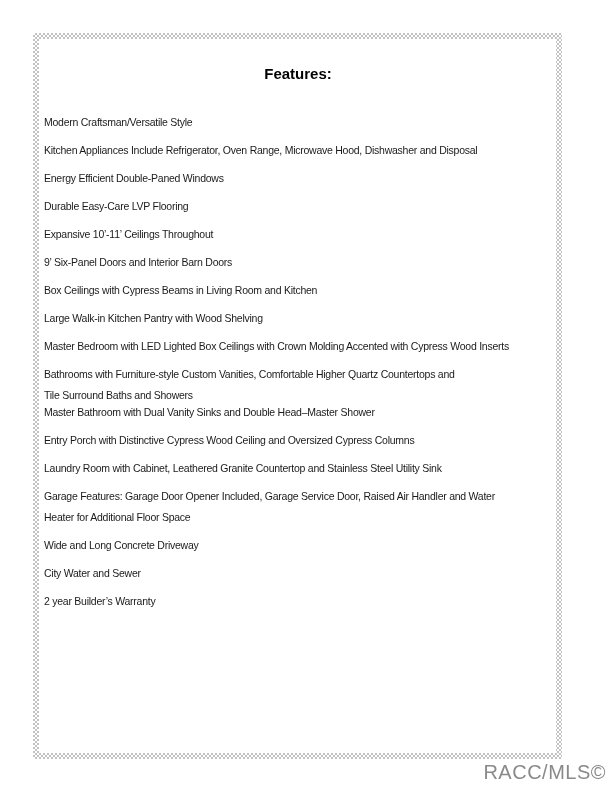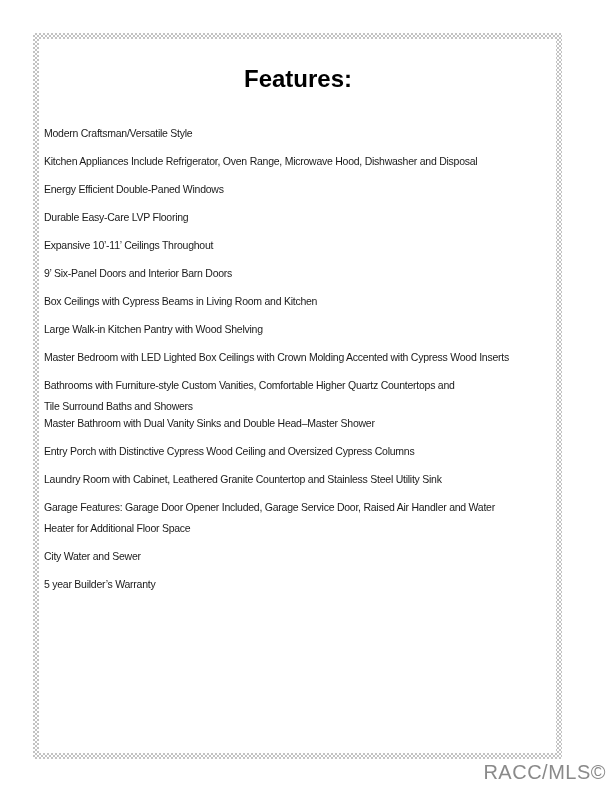--- a/index.html
+++ b/index.html
@@ -35,21 +35,21 @@
     background: #ffffff;
     width: 100%;
     height: 100%;
     box-sizing: border-box;
     padding: 26px 4px 0 5px;
     overflow: hidden;
   }
   .title {
     margin: 0 0 30px 0;
     text-align: center;
-    font-size: 24px;
+    font-size: 15px;
     font-weight: bold;
     color: #000000;
     letter-spacing: 0;
   }
   .features p {
     margin: 0 0 7px 0;
     font-size: 10.5px;
     line-height: 21px;
     letter-spacing: -0.25px;
     color: var(--body-text, #1a1a1a);
@@ -85,19 +85,20 @@
           <p>Box Ceilings with Cypress Beams in Living Room and Kitchen</p>
           <p>Large Walk-in Kitchen Pantry with Wood Shelving</p>
           <p>Master Bedroom with LED Lighted Box Ceilings with Crown Molding Accented with Cypress Wood Inserts</p>
           <p class="tight-after">Bathrooms with Furniture-style Custom Vanities, Comfortable Higher Quartz Countertops and
 Tile Surround Baths and Showers</p>
           <p>Master Bathroom with Dual Vanity Sinks and Double Head–Master Shower</p>
           <p>Entry Porch with Distinctive Cypress Wood Ceiling and Oversized Cypress Columns</p>
           <p>Laundry Room with Cabinet, Leathered Granite Countertop and Stainless Steel Utility Sink</p>
           <p>Garage Features: Garage Door Opener Included, Garage Service Door, Raised Air Handler and Water
 Heater for Additional Floor Space</p>
+          <p>Wide and Long Concrete Driveway</p>
           <p>City Water and Sewer</p>
-          <p>5 year Builder’s Warranty</p>
+          <p>2 year Builder’s Warranty</p>
         </div>
     </div>
   </div>
   <div class="watermark">RACC/MLS©</div>
 </div>
 
 </body></html>

